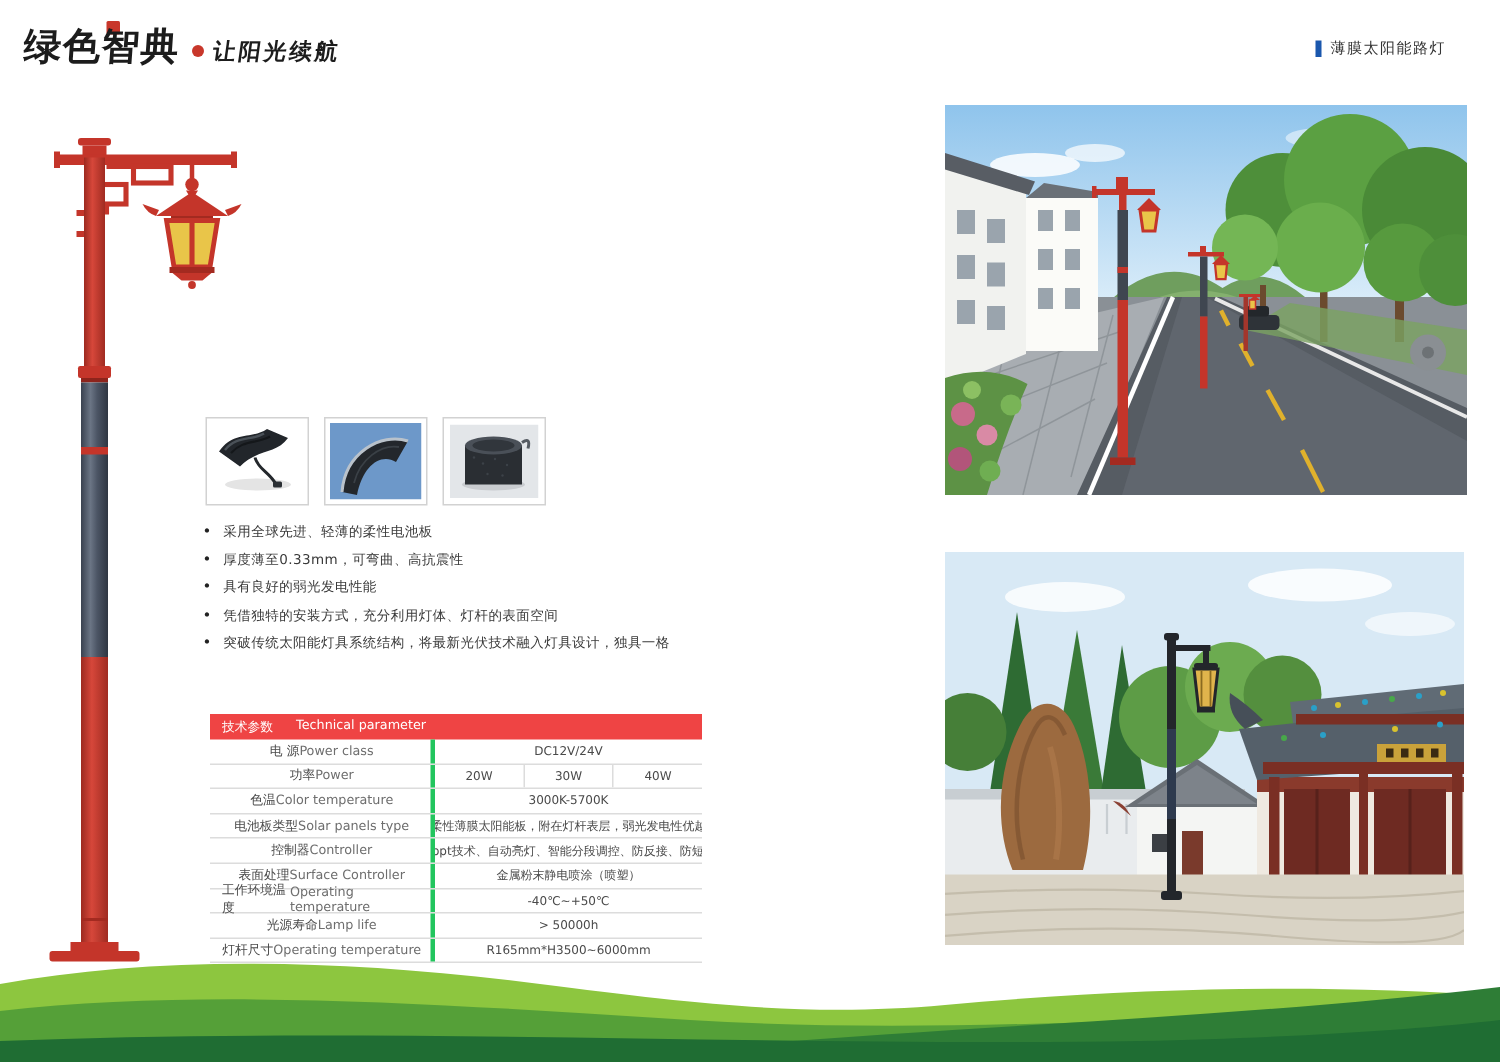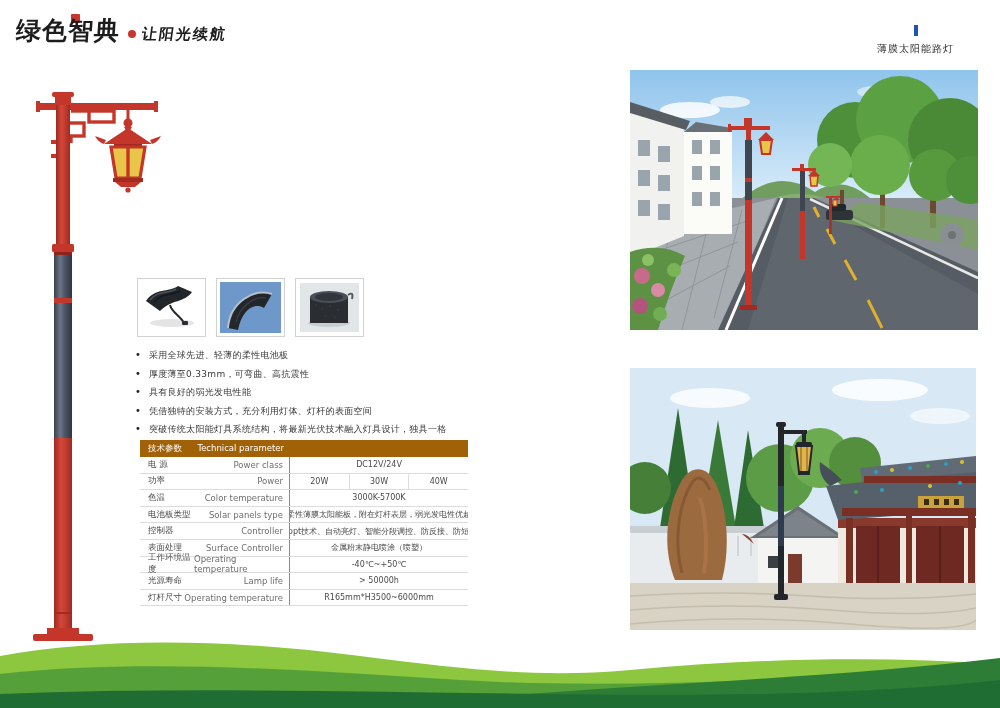--- a/index.html
+++ b/index.html
@@ -8,43 +8,43 @@
   .abs{position:absolute;}
 
   
   .logo{left:16px;top:14px;width:220px;height:48px;}
   .logo-main{font-family:"DejaVu Serif","Liberation Serif",serif;font-weight:bold;
              font-size:25px;color:#1c1c1c;letter-spacing:1px;transform:skewX(-4deg);display:inline-block;}
   .logo-seal{position:absolute;left:55px;top:0px;width:9px;height:9px;background:#c8372b;border-radius:1px;}
   .logo-dot{display:inline-block;width:8px;height:8px;border-radius:50%;background:#c8372b;margin:0 6px 2px 8px;vertical-align:middle;}
   .logo-tagline{font-family:"DejaVu Serif","Liberation Serif",serif;font-weight:bold;
                 font-size:15px;color:#1c1c1c;letter-spacing:2px;transform:skewX(-8deg);display:inline-block;}
-  .page-label{left:877px;top:25px;display:flex;align-items:center;gap:6px;flex-direction:column;}
+  .page-label{left:877px;top:25px;display:flex;align-items:center;gap:6px;}
   .label-bar{width:4px;height:11px;background:#1a57ad;}
   .label-text{font-size:10px;color:#333;letter-spacing:1px;}
 
   
   .thumbs{left:137px;top:278px;width:230px;height:60px;display:flex;gap:10px;}
   .thumb{width:69px;height:59px;border:1px solid #d2d2d2;background:#fff;box-sizing:border-box;
          display:flex;align-items:center;justify-content:center;}
   .thumb svg{display:block;}
 
   
   .features{left:135px;top:346px;width:335px;}
   .feature-item{display:flex;gap:8px;align-items:flex-start;line-height:18.5px;}
   .bullet{font-size:10px;color:#222;line-height:18.5px;}
   .feature-text{font-size:9px;color:#3a3a3a;letter-spacing:.3px;}
 
   
   .spec{left:140px;top:440px;width:328px;}
-  .spec-header{display:flex;background:#a16207;color:#fff;height:17px;align-items:center;font-size:8.5px;}
+  .spec-header{display:flex;background:#ef4444;color:#fff;height:17px;align-items:center;font-size:8.5px;margin-top:36px;}
   .spec-header .hl{width:150px;display:flex;justify-content:space-between;box-sizing:border-box;padding:0 6px 0 8px;}
   .spec-row{display:flex;height:15.6px;border-bottom:1px solid #dcdcdc;align-items:center;font-size:8.5px;}
-  .cell-label{width:150px;display:flex;justify-content:space-between;box-sizing:border-box;
-              padding:0 6px 0 8px;border-right:1px solid #22c55e;height:100%;align-items:center;}
+  .cell-label{width:150px;display:flex;justify-content:center;box-sizing:border-box;
+              padding:0 6px 0 8px;border-right:3px solid #22c55e;height:100%;align-items:center;}
   .cell-label .cn{color:#4a4a4a;}
   .cell-label .en{color:#6e6e6e;}
   .cell-value{flex:1;text-align:right;color:#4a4a4a;font-size:8px;white-space:nowrap;overflow:hidden;height:100%;
               display:flex;align-items:center;justify-content:center;}
   .cell-value.multi{display:flex;padding:0;}
   .subval{flex:1;display:flex;align-items:center;justify-content:center;border-right:1px solid #dcdcdc;height:100%;}
   .subval:last-child{border-right:none;}
 
   
   .photo{border:0;}

